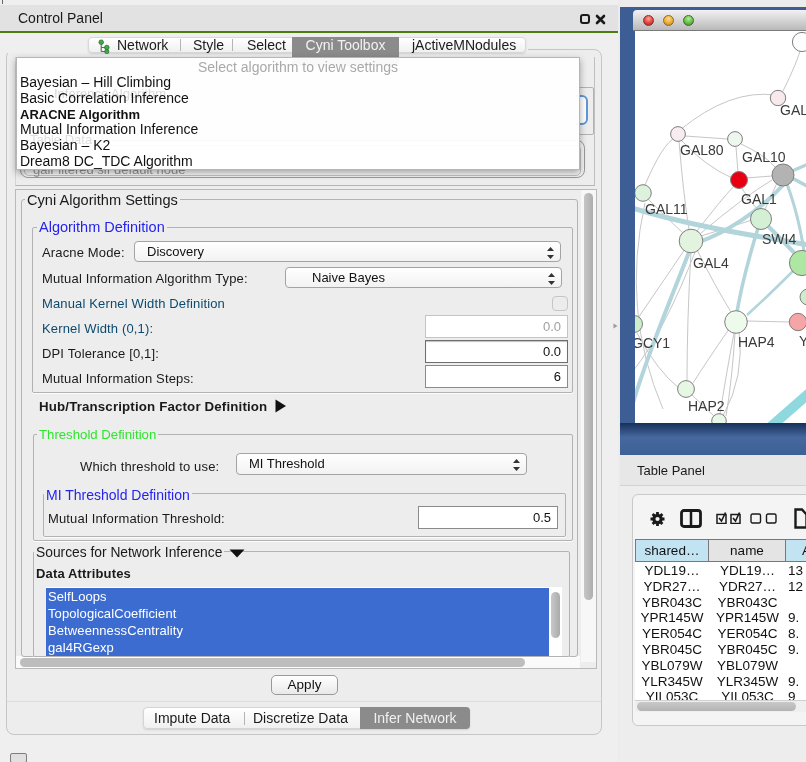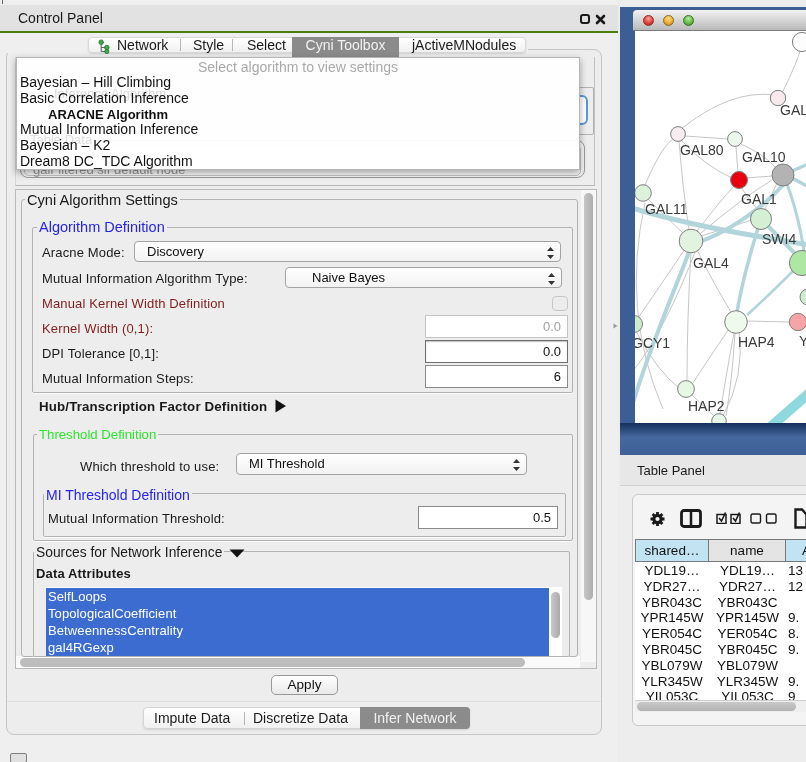--- a/index.html
+++ b/index.html
@@ -1,27 +1,27 @@
 <!DOCTYPE html>
 <html><head>
 <meta charset="utf-8">
 <style>
 * { margin:0; padding:0; box-sizing:border-box; }
 html,body { width:806px; height:762px; overflow:hidden; }
 body { font-family:"Liberation Sans", sans-serif; background:#ececec; position:relative; }
 .abs { position:absolute; }
-.bold { font-weight:bold;margin-left:28px; }
+.bold { font-weight:bold; }
 .groupbox { position:absolute; border:1px solid #b2b2b2; border-radius:2px; box-shadow:0 1px 0 rgba(255,255,255,.8), inset 0 0 0 0 transparent; }
 .grouplabel { position:absolute; background:#ededed; padding:0 2px; font-size:13px; white-space:nowrap; }
 .combo { position:absolute; background:linear-gradient(#ffffff,#f2f2f2); border:1px solid #a3a3a3; border-radius:4px; font-size:13px; color:#111; }
 .combo .ctext { position:absolute; left:10px; top:3px; }
 .combo svg { position:absolute; right:5px; top:4px; }
 .tfield { position:absolute; background:#fff; border:1px solid #b8b8b8; font-size:13px; text-align:right; padding-right:6px; color:#111; line-height:21px; }
 .flabel { position:absolute; font-size:13px; letter-spacing:0.15px; font-weight:normal; color:#1a1a1a; white-space:nowrap; }
-.dis { color:#7f1d1d; }
+.dis { color:#0c4a6e; }
 .tbl > div { position:relative; height:15.8px; }
 .tbl .c1 { position:absolute; left:0; width:74px; text-align:center; }
 .tbl .c2 { position:absolute; left:74px; width:77px; text-align:center; }
 .tbl .c3 { position:absolute; left:153px; }
 </style>
 </head>
 <body>
 
 <div class="abs" style="left:0;top:0;width:618px;height:762px;background:#efefef;"></div>
 <div class="abs" style="left:2px;top:0;width:1px;height:4px;background:#666;"></div>

